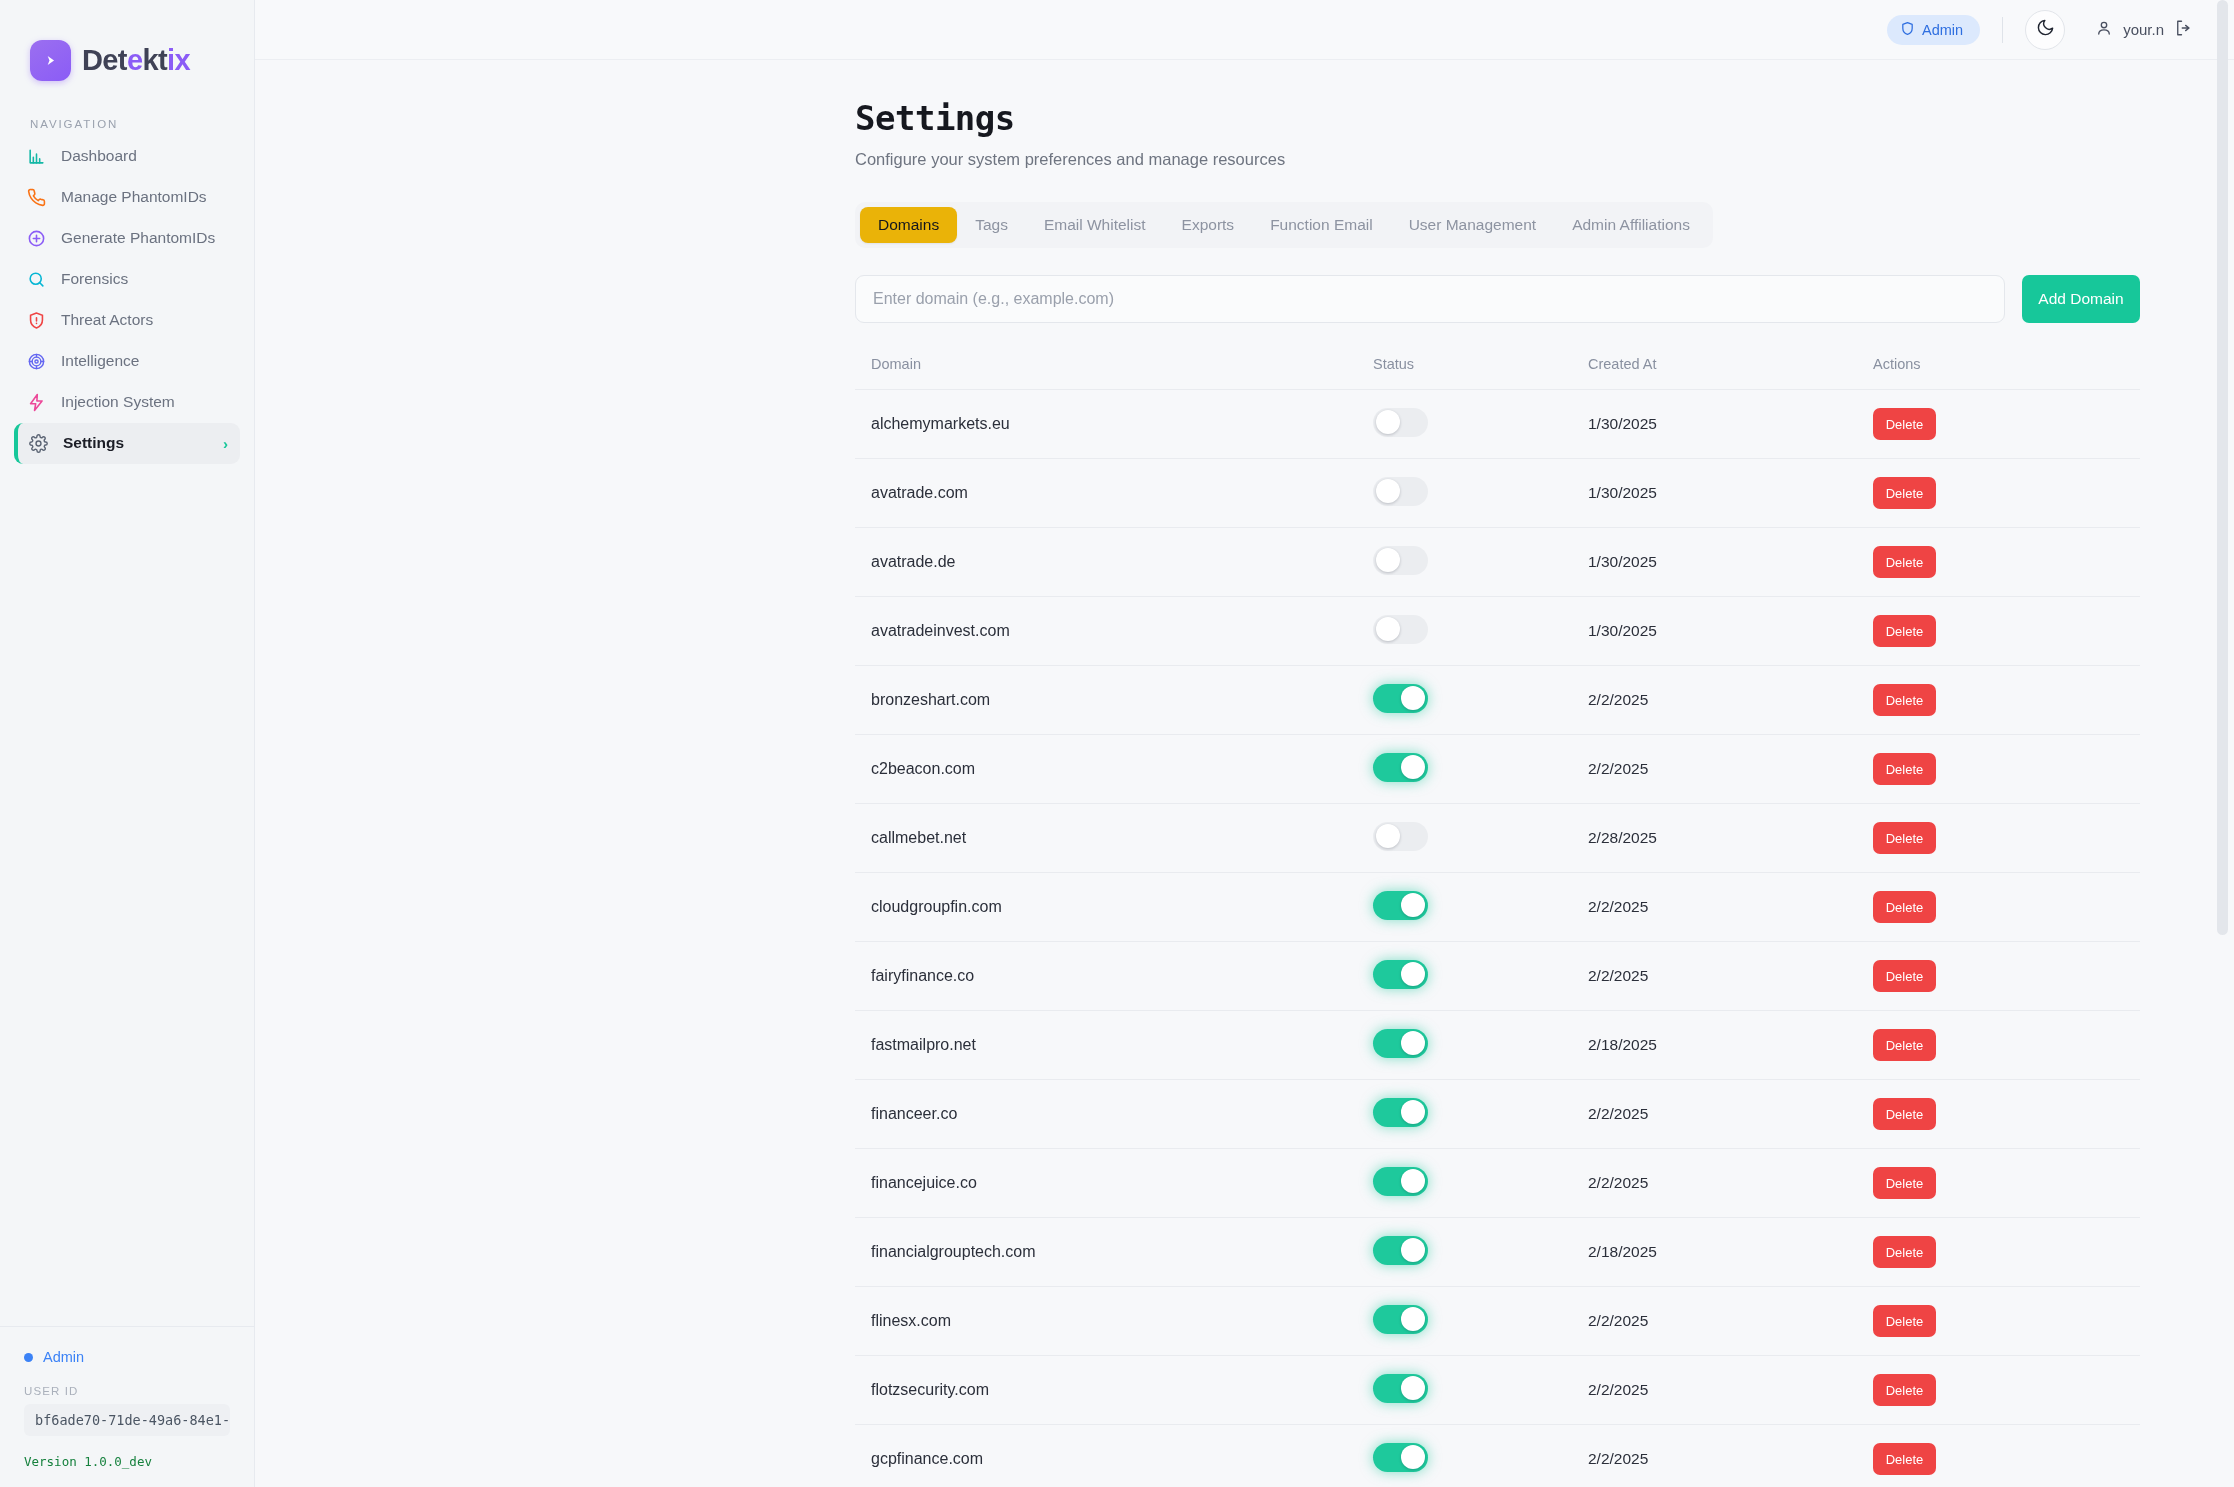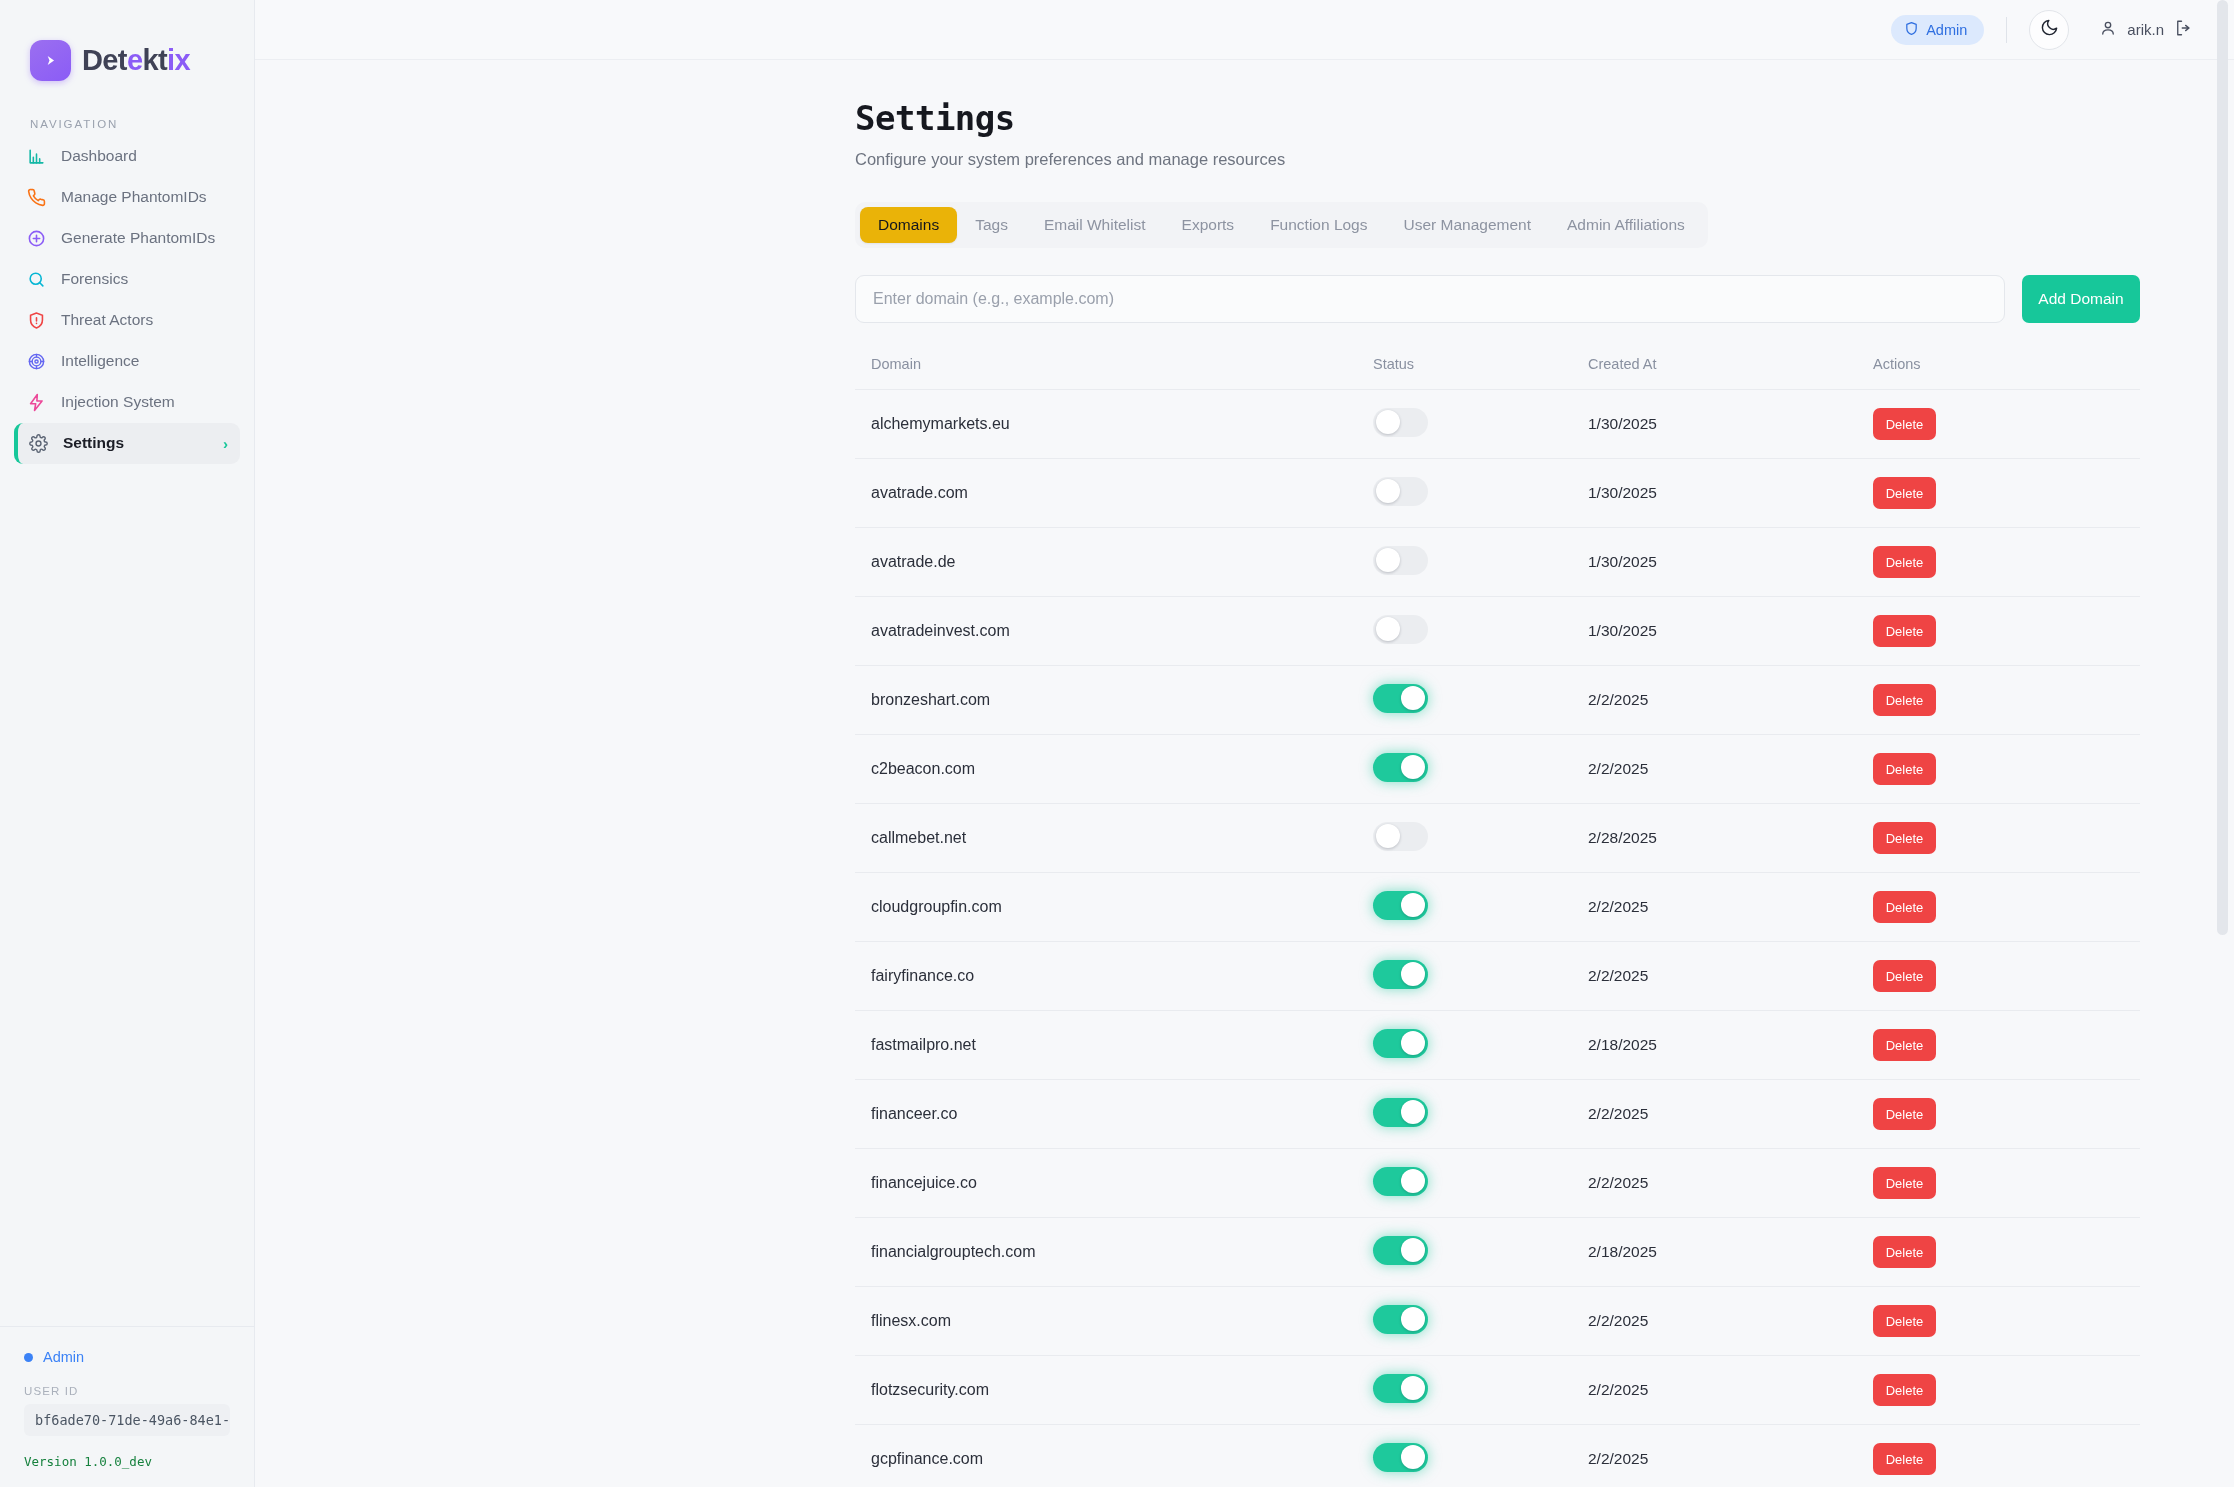--- a/index.html
+++ b/index.html
@@ -298,42 +298,42 @@
             </svg>
         </span>
       </div>
       <div class="user-box">
         <span>
           <svg width="18" height="18" viewBox="0 0 24 24" fill="none" stroke="#4a5060" stroke-width="1.8" stroke-linecap="round">
               <circle cx="12" cy="8" r="3.6"></circle>
               <path d="M5 20c0-3.6 3.1-5.6 7-5.6s7 2 7 5.6"></path>
             </svg>
         </span>
-        <span class="user-name">arik.n</span>
+        <span class="user-name">your.n</span>
         <span>
           <svg width="18" height="18" viewBox="0 0 24 24" fill="none" stroke="#4a5060" stroke-width="1.8" stroke-linecap="round" stroke-linejoin="round">
               <path d="M10 3H5v18h5"></path>
               <path d="M15.5 8.5 20 12l-4.5 3.5M20 12h-9"></path>
             </svg>
         </span>
       </div>
     </div>
 
     <div class="content">
       <div class="content-inner">
 
         <h1 class="page-title">Settings</h1>
         <div class="page-sub">Configure your system preferences and manage resources</div>
 
         <div class="tabs">
           <div class="tab active">Domains</div>
           <div class="tab">Tags</div>
           <div class="tab">Email Whitelist</div>
           <div class="tab">Exports</div>
-          <div class="tab">Function Logs</div>
+          <div class="tab">Function Email</div>
           <div class="tab">User Management</div>
           <div class="tab">Admin Affiliations</div>
         </div>
 
         <div class="addrow">
           <input class="domain-input" type="text" placeholder="Enter domain (e.g., example.com)" style="">
           <button class="btn-add">Add Domain</button>
         </div>
 
         <table class="dom-table">

